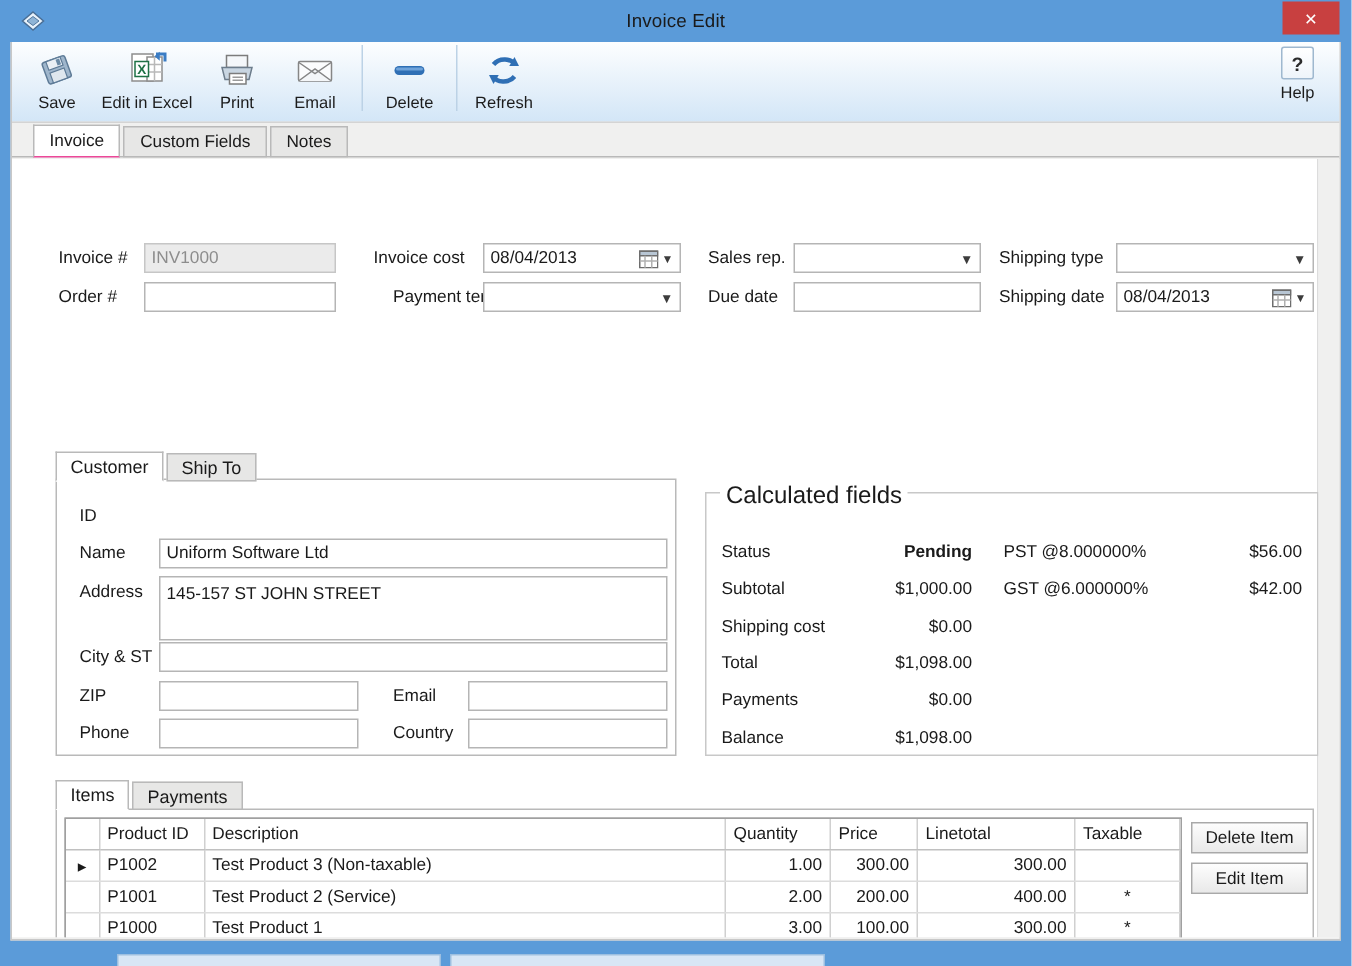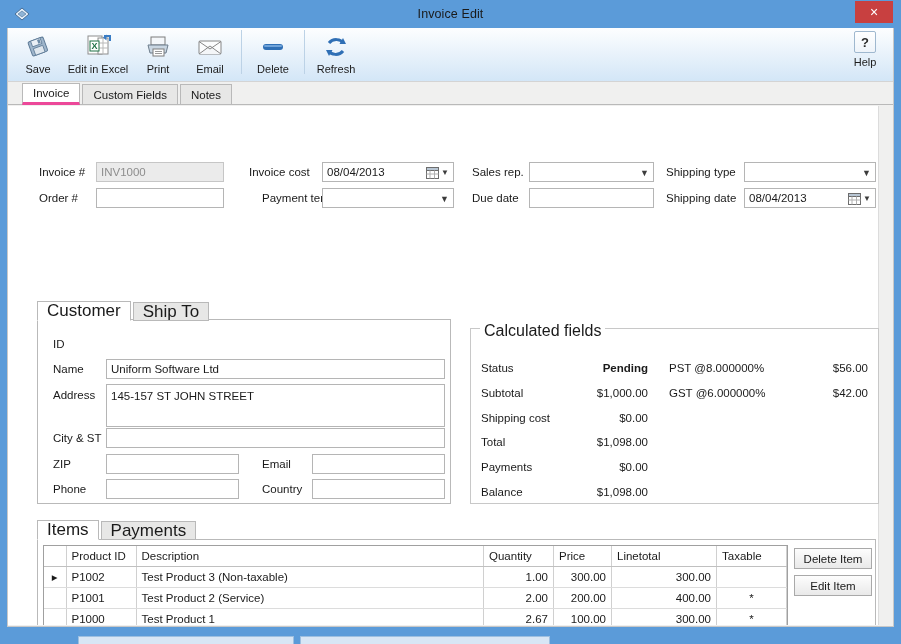--- a/index.html
+++ b/index.html
@@ -103,21 +103,21 @@
     padding: 0 10px;
     display: flex; align-items: center;
     font-size: 11.5px; color: #1a1a1a;
     background: #e7e7e6;
     border: 1px solid #b9b9b9;
     margin-right: 2px;
     position: relative; top: 1px;
   }
   .tab.active {
     background: #ffffff;
-    border-bottom: 3px solid #ec4899;
+    border-bottom: 1px solid #ec4899;
     height: 22px;
   }
 
   
   #panel {
     position: absolute;
     left: 0; top: 78px;
     width: 885px; height: 519px;
     background: #ffffff;
     border: none;
@@ -166,21 +166,21 @@
   .cal-caret {
     position: absolute; right: 4px; top: 0; height: 20px;
     display:flex; align-items:center; font-size: 8px; color: #3c3c3c;
   }
 
   
   #cust-tabs { position: absolute; left: 29px; top: 195px; display: flex; align-items: flex-end; z-index: 3;}
   .ctab {
     height: 19px; padding: 0 9px;
     display: flex; align-items: center;
-    font-size: 17px; color: #1a1a1a;
+    font-size: 12px; color: #1a1a1a;
     background: #e7e7e6; border: 1px solid #b9b9b9;
     margin-right: 2px;
   }
   .ctab.active { background: #ffffff; border-bottom-color: #ffffff; height: 20px; position: relative; z-index: 4;}
   #cust-box {
     position: absolute; left: 29px; top: 213px;
     width: 414px; height: 185px;
     border: 1px solid #b9b9b9;
     background: #ffffff;
   }
@@ -546,21 +546,21 @@
                   <td>Test Product 2 (Service)</td>
                   <td class="num">2.00</td>
                   <td class="num">200.00</td>
                   <td class="num">400.00</td>
                   <td class="ctr">*</td>
                 </tr>
                 <tr>
                   <td class="c-sel"></td>
                   <td>P1000</td>
                   <td>Test Product 1</td>
-                  <td class="num">2.67</td>
+                  <td class="num">3.00</td>
                   <td class="num">100.00</td>
                   <td class="num">300.00</td>
                   <td class="ctr">*</td>
                 </tr>
               </tbody>
             </table>
           </div>
 
           <button class="grid-btn" style="left:756px; top:8px;">Delete Item</button>
           <button class="grid-btn" style="left:756px; top:35px;">Edit Item</button>

